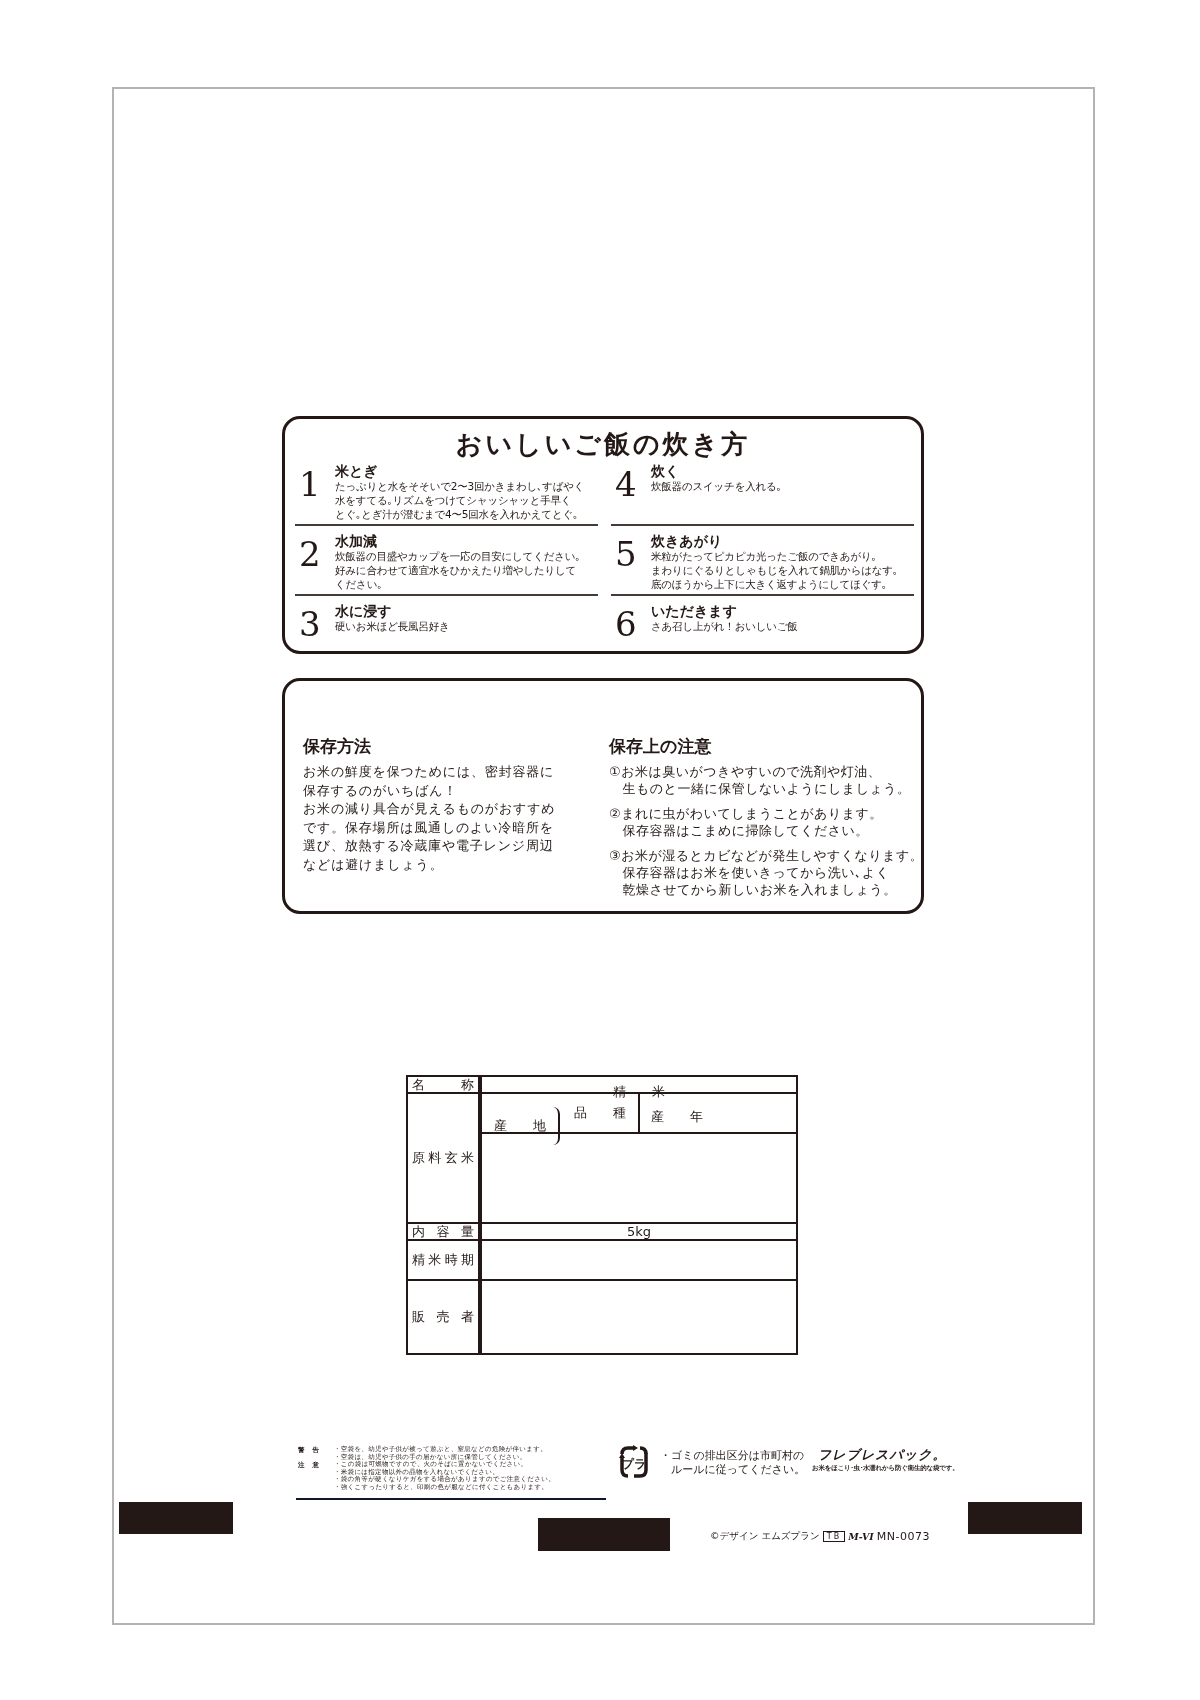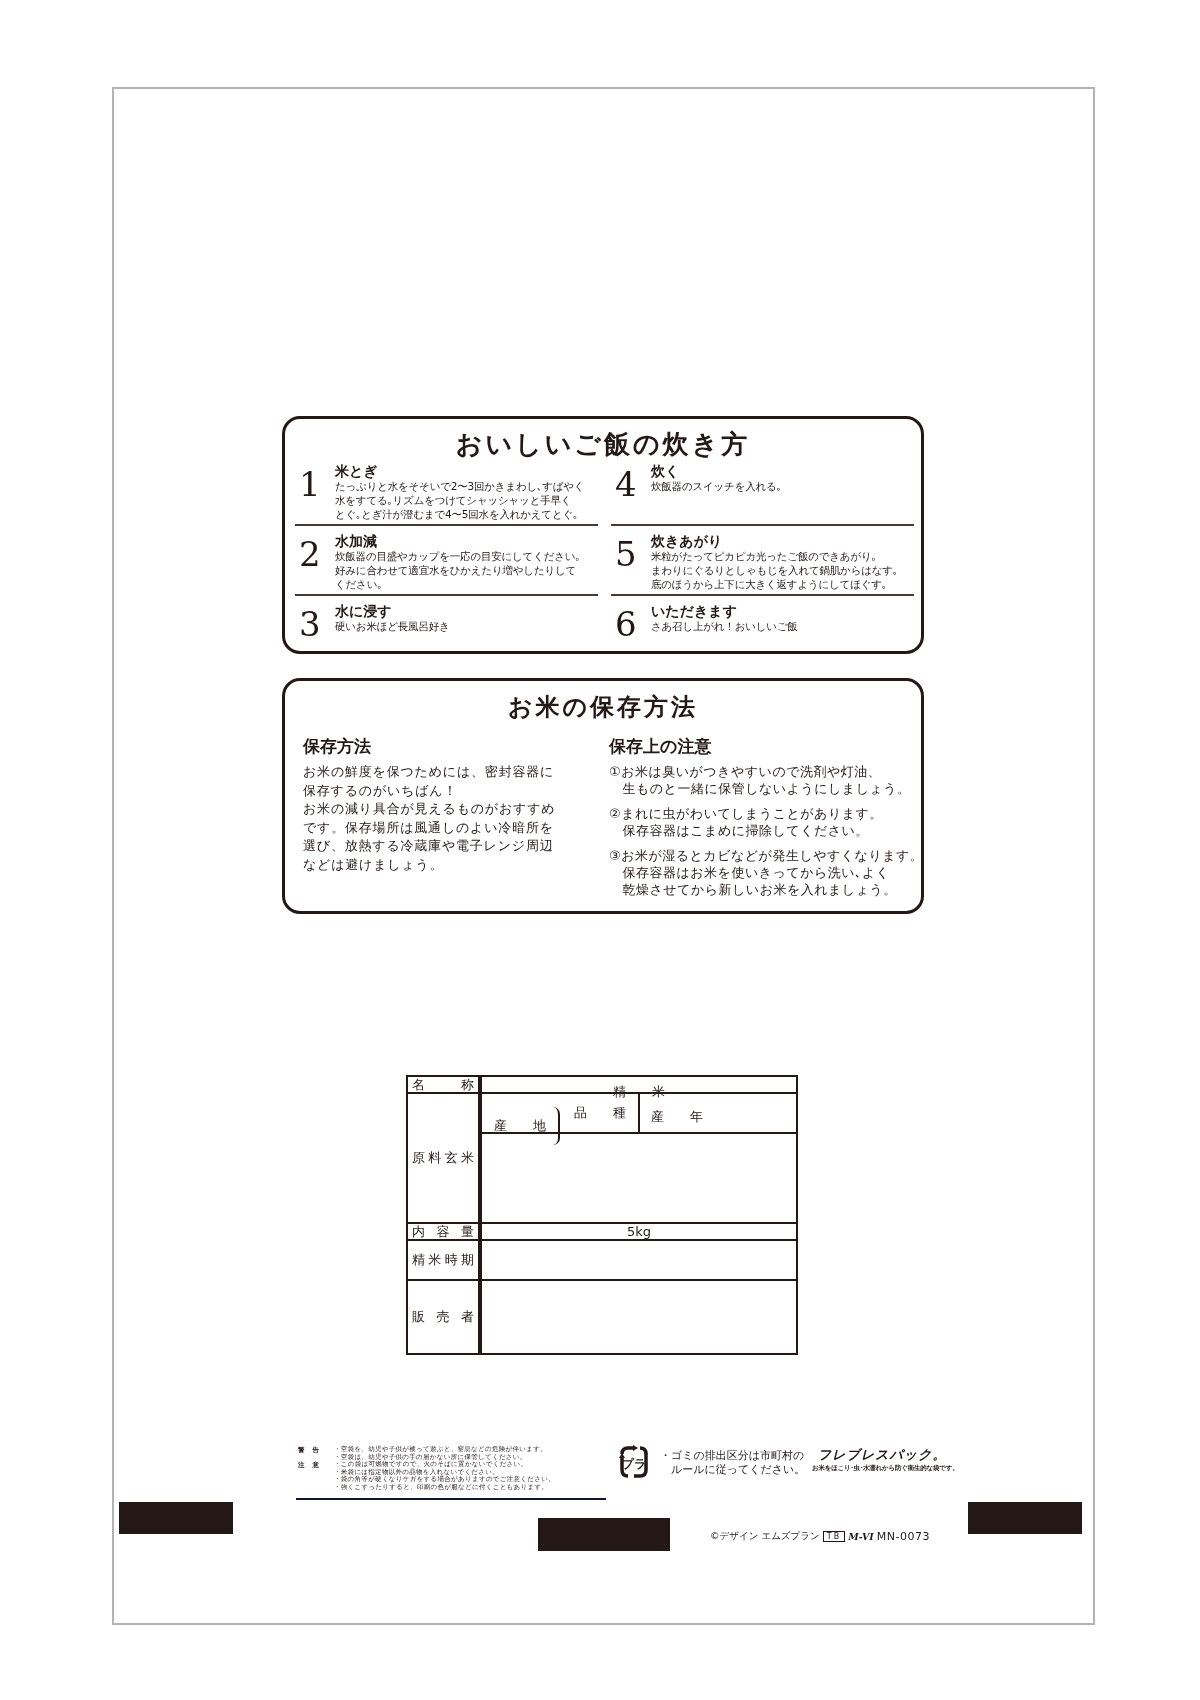--- a/index.html
+++ b/index.html
@@ -98,21 +98,20 @@
     <div class="body">さあ召し上がれ！おいしいご飯</div>
   </div>
 
   <div class="divider" style="left:10px; width:303px; top:105px;"></div>
   <div class="divider" style="left:10px; width:303px; top:175px;"></div>
   <div class="divider" style="left:326px; width:303px; top:105px;"></div>
   <div class="divider" style="left:326px; width:303px; top:175px;"></div>
 </section>
 
 <section id="store" class="panel">
-  <div class="panel-title">お米の保存方法</div>
 
   <div class="sub-head" style="left:18px; top:54px;">保存方法</div>
   <div class="store-body" style="left:18px; top:82px;">お米の鮮度を保つためには、密封容器に
 保存するのがいちばん！
 お米の減り具合が見えるものがおすすめ
 です。保存場所は風通しのよい冷暗所を
 選び、放熱する冷蔵庫や電子レンジ周辺
 などは避けましょう。</div>
 
   <div class="sub-head" style="left:324px; top:54px;">保存上の注意</div>

